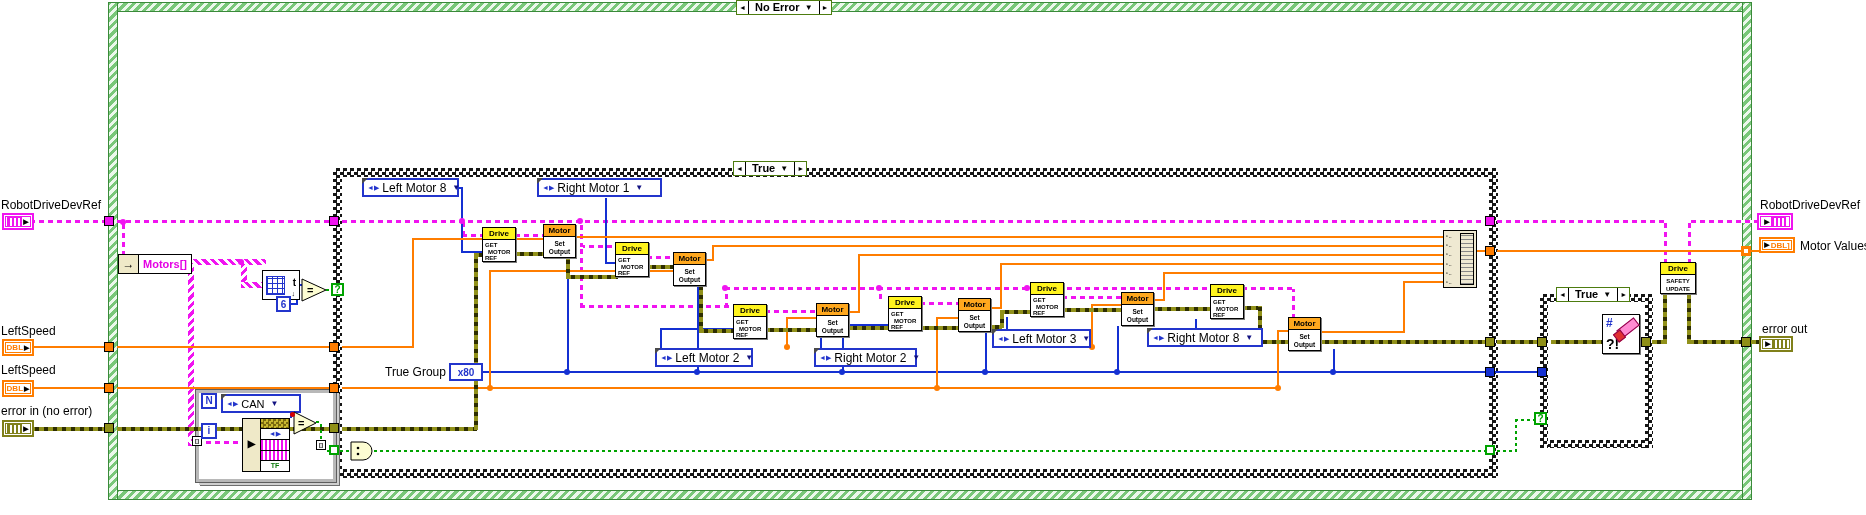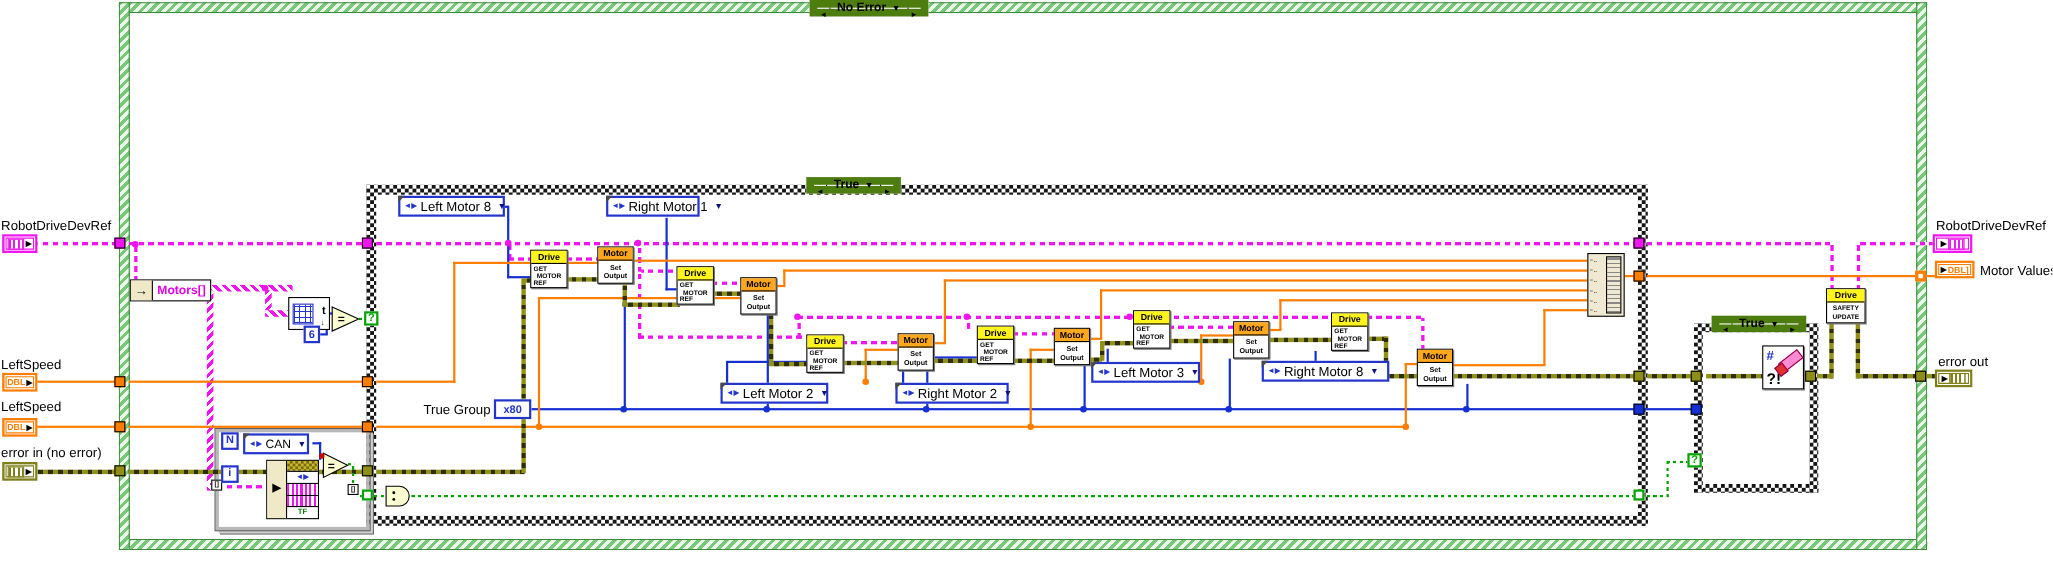--- a/index.html
+++ b/index.html
@@ -52,21 +52,21 @@
       font:bold 8px "Liberation Sans";box-sizing:border-box;}
   .tm .ar{color:#000;font-size:7px;}
   .tm.mg{border:2px solid #f014f0;box-shadow:inset 0 0 0 1px #fff,inset 0 0 0 2px #f014f0;}
   .tm.or{border:2px solid #ff7d00;box-shadow:inset 0 0 0 1px #fff,inset 0 0 0 2px #ff7d00;color:#ff7d00;}
   .tm.ol{border:2px solid #80801a;box-shadow:inset 0 0 0 1px #fff,inset 0 0 0 2px #80801a;color:#80801a;}
   .pat{width:13px;height:8px;background:repeating-linear-gradient(90deg,#f014f0 0 2px,#fff 2px 4px);border:1px solid #f014f0;}
   .pate{width:13px;height:8px;background:repeating-linear-gradient(90deg,#80801a 0 2px,#fff 2px 4px);border:1px solid #80801a;}
   
   .lbl{position:absolute;font:12px/14px "Liberation Sans";color:#000;white-space:nowrap;}
   
-  .cs{position:absolute;height:15px;background:#fff;border:7px solid #4d7c0f;display:flex;align-items:stretch;
+  .cs{position:absolute;height:15px;background:#fff;border:1px solid #4d7c0f;display:flex;align-items:stretch;
       font:bold 11px/15px "Liberation Sans";box-sizing:border-box;}
   .cs .arr{width:11px;text-align:center;font-size:7px;line-height:14px;}
   .cs .mid{border-left:1px solid #000;border-right:1px solid #000;padding:0 6px;display:flex;align-items:center;gap:5px;}
   .cs .da{font-size:8px;color:#000;}
   .qs{position:absolute;width:13px;height:13px;background:#fff;border:2px solid #00a300;color:#00a300;
       font:bold 10px/10px "Liberation Sans";text-align:center;box-sizing:border-box;}
   
   .bc{position:absolute;background:#fff;border:2px solid #2335cc;color:#2335cc;text-align:center;
       font:bold 10px/13px "Liberation Sans";box-sizing:border-box;}
   svg{position:absolute;overflow:visible;}
@@ -355,21 +355,21 @@
     <polygon points="0,0 24,11 0,22" fill="#fdfdd2" stroke="#000" stroke-width="1"></polygon>
     <text x="5" y="15" font-size="11" font-weight="bold" font-family="Liberation Sans">=</text>
   </svg>
   <div class="bc" style="left:276px;top:296px;width:15px;height:16px">6</div>
 
   <div class="dd" style="left:362px;top:178px;width:97px">
     <span class="eg">◄▶</span>
     <span>Left Motor 8</span>
     <span class="da">▼</span>
   </div>
-  <div class="dd" style="left:551px;top:178px;width:85px">
+  <div class="dd" style="left:537px;top:178px;width:125px">
     <span class="eg">◄▶</span>
     <span>Right Motor 1</span>
     <span class="da">▼</span>
   </div>
   <div class="dd" style="left:655px;top:348px;width:98px">
     <span class="eg">◄▶</span>
     <span>Left Motor 2</span>
     <span class="da">▼</span>
   </div>
   <div class="dd" style="left:814px;top:348px;width:103px">
@@ -499,21 +499,21 @@
 
   <div style="position:absolute;left:1602px;top:314px;width:38px;height:40px;border:1px solid #000;background:#fff;box-shadow:1px 1px 0 #7a7a7a;box-sizing:border-box">
     <span style="position:absolute;left:3px;top:1px;color:#2335cc;font:bold 12px 'Liberation Sans'">#</span>
     <span style="position:absolute;left:3px;bottom:1px;color:#000;font:bold 14px 'Liberation Sans'">?!</span>
     <span style="position:absolute;right:0px;top:8px;width:20px;height:8px;background:#ff8ad2;border:1px solid #90004a;transform:rotate(-38deg)"></span>
     <span style="position:absolute;right:15px;top:16px;width:7px;height:8px;background:#e03030;border:1px solid #90004a;transform:rotate(-38deg)"></span>
   </div>
 
   <div class="bc" style="left:201px;top:393px;width:16px;height:16px;line-height:12px">N</div>
   <div class="bc" style="left:201px;top:423px;width:16px;height:16px;line-height:12px">i</div>
-  <div class="dd" style="left:221px;top:394px;width:60px;height:19px;font-size:11px">
+  <div class="dd" style="left:221px;top:394px;width:80px;height:19px;font-size:11px">
     <span class="eg">◄▶</span>
     <span>CAN</span>
     <span class="da">▼</span>
   </div>
 
   <div style="position:absolute;left:242px;top:418px;width:48px;height:54px;border:1px solid #000;background:#fff;display:flex;box-sizing:border-box">
     <span style="width:17px;background:#efe9c8;border-right:1px solid #000;text-align:center;font:bold 10px/50px 'Liberation Sans'">▶</span>
     <span style="flex:1;display:flex;flex-direction:column">
       <i style="flex:1;background:repeating-conic-gradient(#7a6a10 0% 25%,#c8b830 0% 50%);background-size:5px 5px;border-bottom:1px solid #000"></i>
       <i style="flex:1;text-align:center;font:7px/10px 'Liberation Sans';color:#2335cc;font-style:normal;border-bottom:1px solid #000">◄▶</i>

